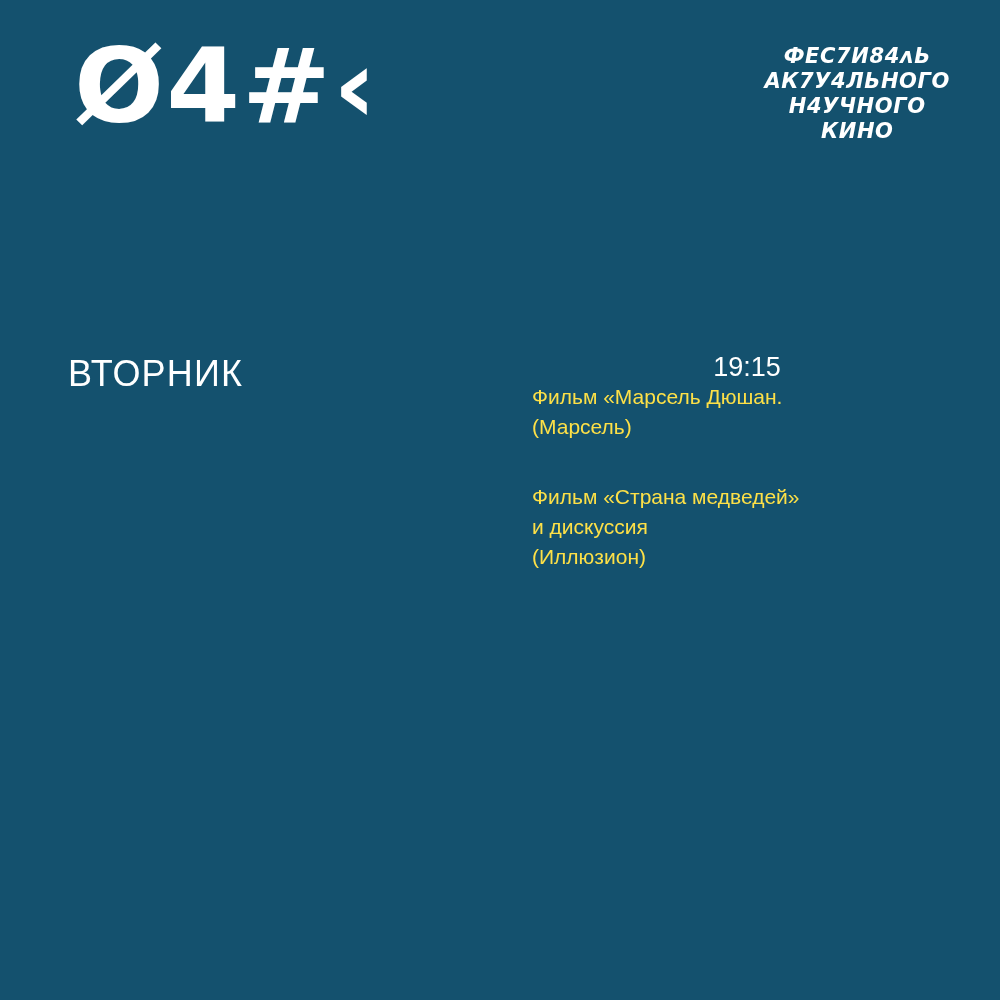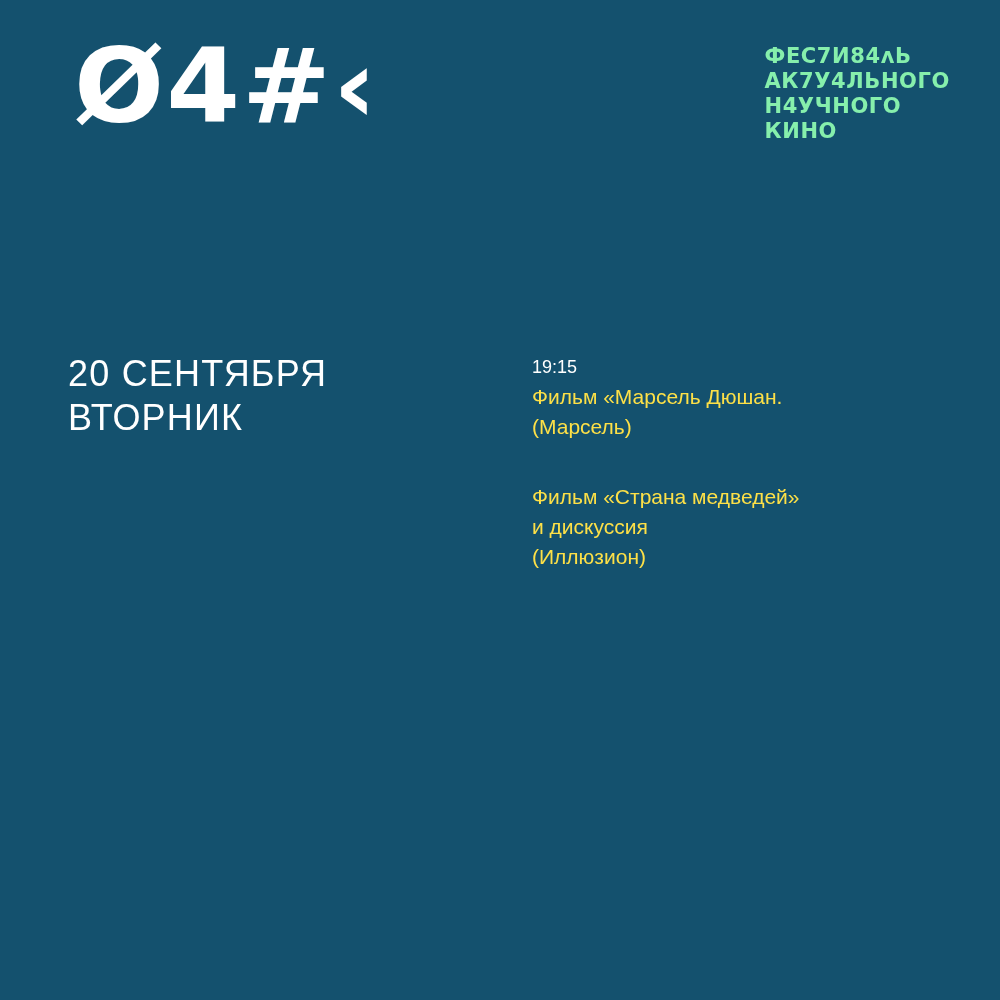--- a/index.html
+++ b/index.html
@@ -36,27 +36,28 @@
     color: #ffffff;
     white-space: nowrap;
     transform: scaleX(1.02);
     transform-origin: left top;
   }
 
   .festival-label {
     position: absolute;
     right: 50px;
     top: 44px;
-    text-align: left;
+    text-align: center;
     font-family: "DejaVu Sans", sans-serif;
     font-weight: 700;
     font-size: 21px;
     line-height: 25px;
     letter-spacing: 0.6px;
-    color: #86efac;
+    color: #ffffff;
+    font-style: italic;
   }
   .festival-label div { white-space: nowrap; }
 
   
   .date-block {
     position: absolute;
     left: 52px;
     top: 352px;
     font-size: 36px;
     line-height: 44px;
@@ -69,24 +70,25 @@
   
   .schedule {
     position: absolute;
     left: 516px;
     top: 352px;
     width: 430px;
   }
   .event { margin-bottom: 40px; }
   .event:last-child { margin-bottom: 0; }
   .event-time {
-    font-size: 18px;
+    font-size: 27px;
     line-height: 30px;
     color: #ffffff;
     font-weight: 400;
+    text-align: center;
   }
   .event-line {
     font-size: 21px;
     line-height: 30px;
     color: #fde047;
     font-weight: 400;
   }
 </style>
 </head>
 <body style="background: rgb(20, 81, 110);">
@@ -96,21 +98,20 @@
   <div class="logo">Ø4#‹</div>
 
   <div class="festival-label">
     <div>ФЕС7И84ᴧЬ</div>
     <div>АК7У4ЛЬНОГО</div>
     <div>Н4УЧНОГО</div>
     <div>КИНО</div>
   </div>
 
   <div class="date-block">
-    <div class="line">20 СЕНТЯБРЯ</div>
     <div class="line">ВТОРНИК</div>
   </div>
 
   <div class="schedule">
 
     <div class="event">
       <div class="event-time">19:15</div>
       <div class="event-line">Фильм «Марсель Дюшан.</div>
       <div class="event-line">(Марсель)</div>
     </div>

